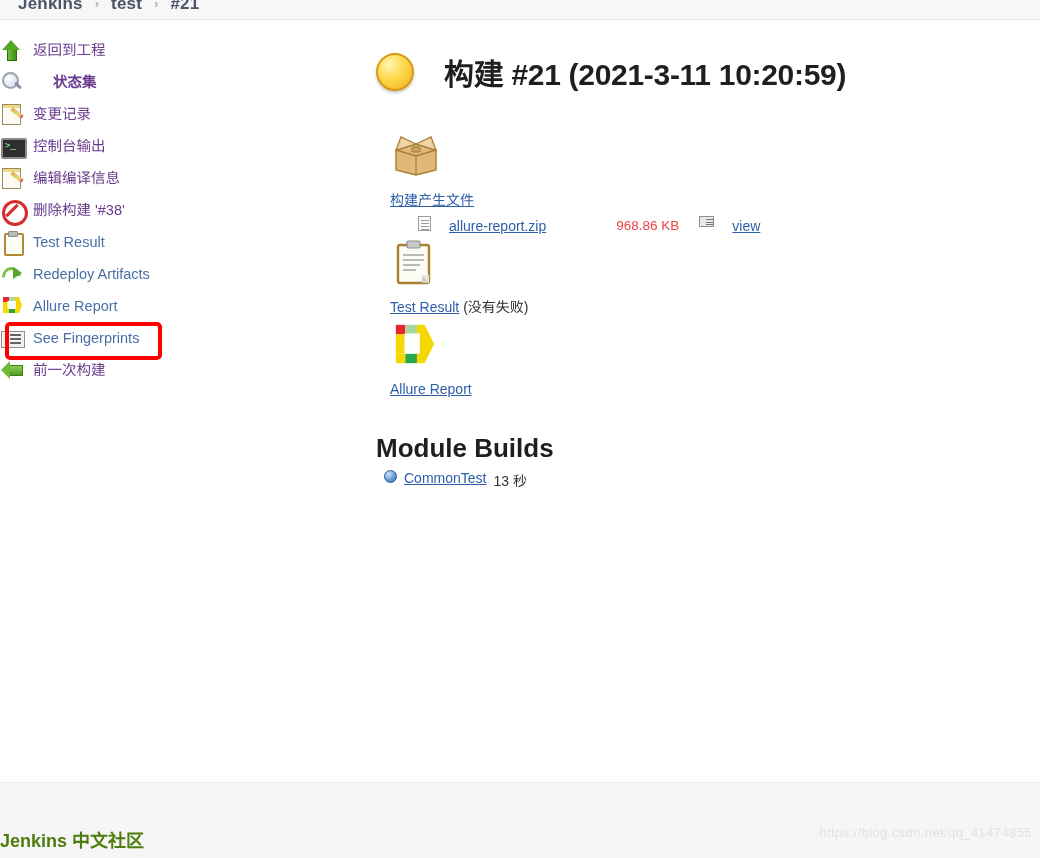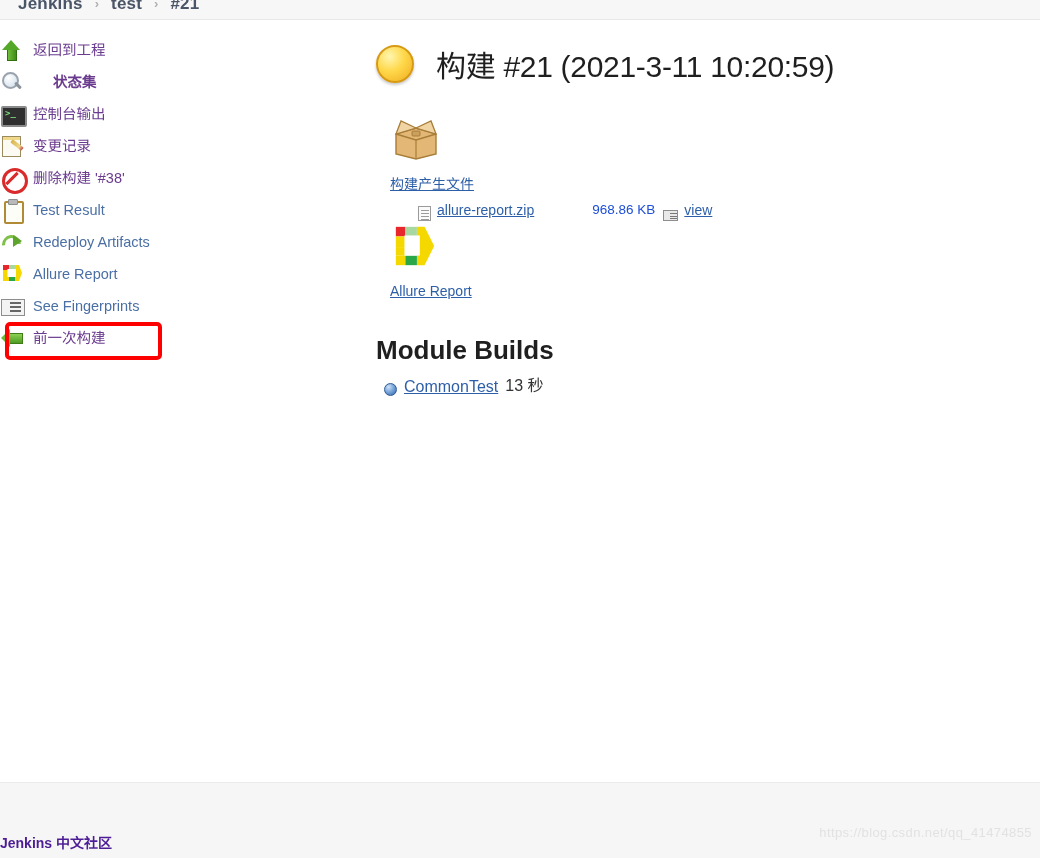--- a/index.html
+++ b/index.html
@@ -110,23 +110,23 @@
   .build-title {
     display: flex;
     align-items: center;
     margin-top: 22px;
     margin-left: 4px;
   }
   .build-title .ball {
     margin-right: 22px;
   }
   .build-title h1 {
-    margin: 0;
+    margin: 8px;
     font-size: 30px;
-    font-weight: normal;
+    font-weight: bold;
     color: #1f1f1f;
     letter-spacing: -0.3px;
     white-space: nowrap;
   }
 
   .info-rows { margin-top: 28px; margin-left: 18px; }
   .info-row {
     display: flex;
     align-items: flex-start;
     min-height: 52px;
@@ -141,64 +141,64 @@
   }
   .info-row .row-body {
     padding-top: 8px;
     font-size: 14px;
     color: #333333;
     line-height: 1.55;
   }
   .row-body a { color: #2d5fa8; text-decoration: underline; }
   .sub-line {
     display: flex;
-    align-items: flex-end;
+    align-items: flex-start;
     margin-top: 4px;
     padding-left: 28px;
-    gap: 6px;
+    gap: 18px;
   }
   .file-size {
-    color: #1d4ed8;
+    color: #ef4444;
     font-size: 13.5px;
     margin-left: 52px;
   }
   .plain { color: #333333; }
 
   h2.module-hdr {
     margin: 32px 0 6px 4px;
     font-size: 26px;
     font-weight: bold;
     color: #1f1f1f;
   }
   .module-row {
     display: flex;
-    align-items: flex-end;
+    align-items: flex-start;
     margin-left: 12px;
     gap: 7px;
-    font-size: 16px;
+    font-size: 14px;
   }
   .module-row a { color: #2d5fa8; text-decoration: underline; }
 
   
   .footer {
     position: absolute;
     left: 0;
     top: 782px;
     width: 1040px;
     height: 76px;
     background: #f6f6f6;
     border-top: 1px solid #ebebeb;
   }
   .footer-txt {
     position: absolute;
     left: 0px;
     bottom: 6px;
-    font-size: 14px;
+    font-size: 18px;
     font-weight: bold;
-    color: #4c1d95;
+    color: #4d7c0f;
   }
   .watermark {
     position: absolute;
     right: 8px;
     top: 42px;
     font-size: 13px;
     color: #e2e2e2;
     letter-spacing: 0.4px;
     user-select: none;
   }
@@ -440,29 +440,33 @@
         <span class="ico ic-uparrow"></span>
         <a class="lbl lnk-visited" href="#">返回到工程</a>
       </div>
 
       <div class="task">
         <span class="ico ic-search"></span>
         <a class="lbl lnk-visited bold" href="#">状态集</a>
       </div>
 
       <div class="task">
+        <span class="ico ic-notepad"></span>
+        <a class="lbl lnk-visited" href="#">变更记录</a>
+      </div>
+
+      <div class="task">
         <span class="ico ic-console"></span>
         <a class="lbl lnk-visited" href="#">控制台输出</a>
       </div>
 
       <div class="task">
         <span class="ico ic-notepad"></span>
-        <a class="lbl lnk-visited" href="#">变更记录</a>
-      </div>
-
+        <a class="lbl lnk-visited" href="#">编辑编译信息</a>
+      </div>
 
       <div class="task">
         <span class="ico ic-noentry"></span>
         <a class="lbl lnk-visited" href="#">删除构建 '#38'</a>
       </div>
 
       <div class="task">
         <span class="ico ic-clip"></span>
         <a class="lbl lnk-blue" href="#">Test Result</a>
       </div>
@@ -527,20 +531,40 @@
               <a href="#">allure-report.zip</a>
               <span class="file-size">968.86 KB</span>
               <span class="view-ico"></span>
               <a href="#">view</a>
             </div>
           </div>
         </div>
 
 
 
+        <div class="info-row">
+          <span class="big-ico">
+            <svg class="big-box" width="46" height="46" viewBox="0 0 46 46" aria-hidden="true">
+              <rect x="6" y="6" width="31" height="38" rx="2" fill="#fdfcf4" stroke="#a8822f" stroke-width="2.4"></rect>
+              <rect x="15" y="2" width="13" height="7" rx="1.5" fill="#c9c9c9" stroke="#8c8c8c" stroke-width="1.2"></rect>
+              <g stroke="#a9a9a9" stroke-width="1.6">
+                <line x1="11" y1="16" x2="32" y2="16"></line>
+                <line x1="11" y1="21" x2="32" y2="21"></line>
+                <line x1="11" y1="26" x2="28" y2="26"></line>
+                <line x1="11" y1="31" x2="24" y2="31"></line>
+              </g>
+              <polygon points="30,36 37,36 37,44 30,44" fill="#e8e8e0"></polygon>
+              <polygon points="30,36 37,44 30,44" fill="#cfcfc4"></polygon>
+            </svg>
+          </span>
+          <div class="row-body">
+            <a href="#">Test Result</a>
+            <span class="plain">(没有失败)</span>
+          </div>
+        </div>
 
         <div class="info-row">
           <span class="big-ico">
             <svg class="big-box" width="46" height="46" viewBox="0 0 48 48" aria-hidden="true">
               <polygon points="4,4 14,4 14,14 4,14" fill="#e8272c"></polygon>
               <polygon points="14,4 26,4 26,14 14,14" fill="#a8d8a0"></polygon>
               <polygon points="26,4 34,4 44,24 34,44 26,44 26,4" fill="#f5d800"></polygon>
               <polygon points="4,14 14,14 14,26 4,26" fill="#f5d800"></polygon>
               <polygon points="4,26 14,26 14,34 4,34" fill="#f5d800"></polygon>
               <polygon points="4,34 14,34 14,44 4,44" fill="#f5d800"></polygon>

